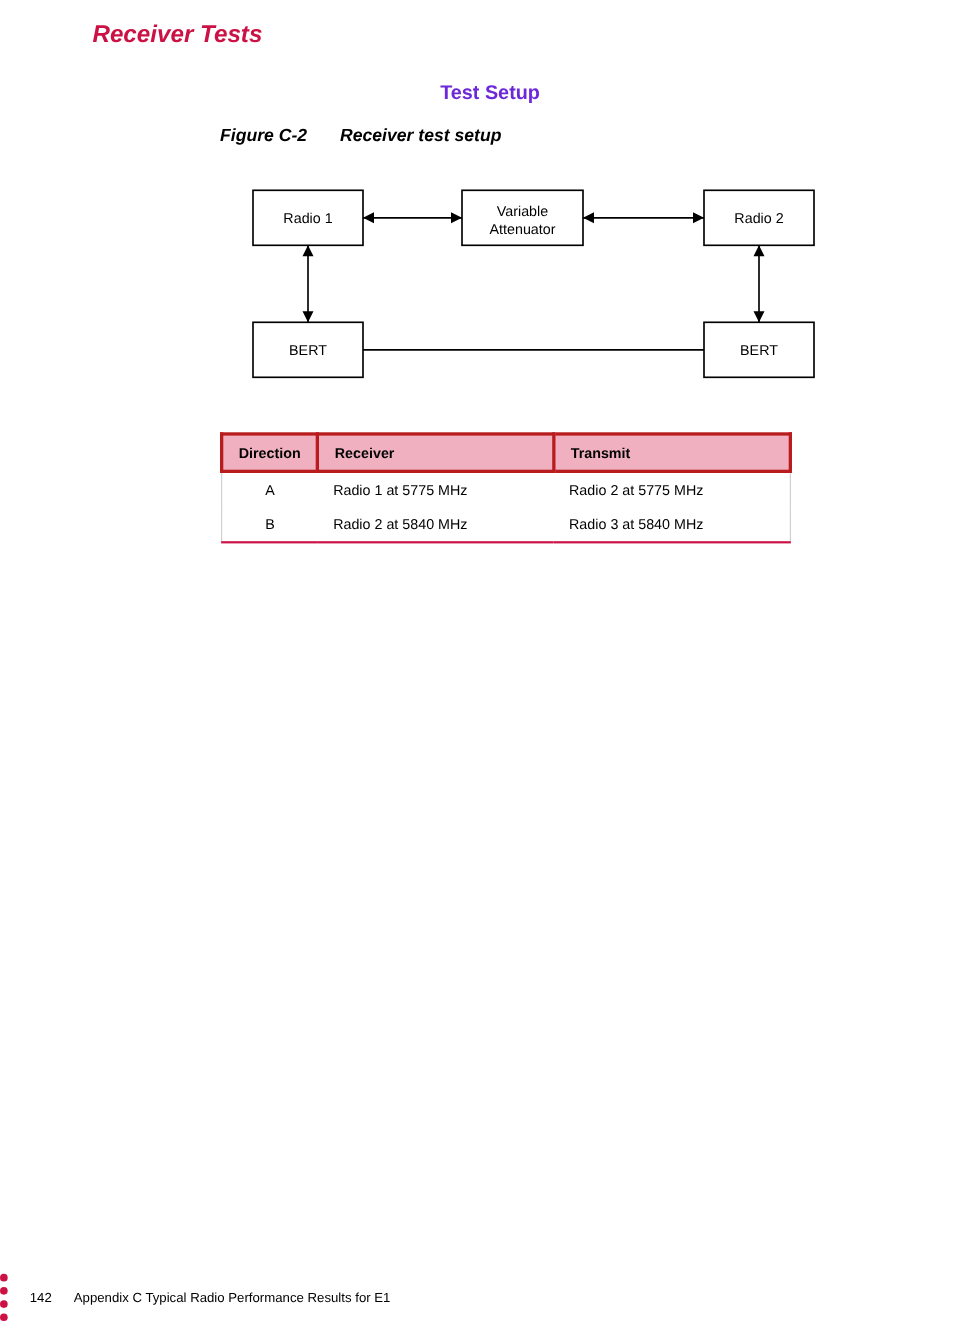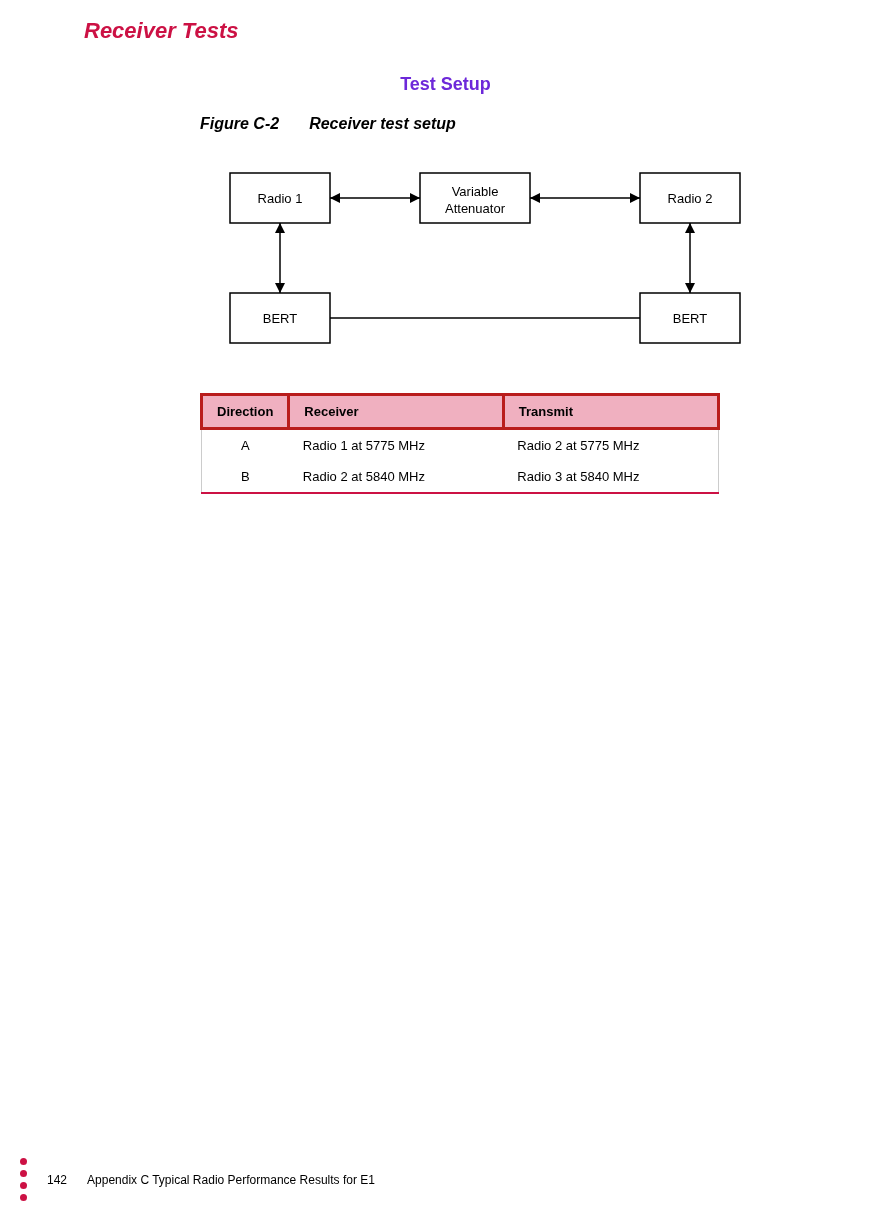--- a/index.html
+++ b/index.html
@@ -120,21 +120,20 @@
     }
 
     
     .footer {
       position: absolute;
       bottom: 20px;
       left: 0;
       right: 0;
       display: flex;
       align-items: center;
-      padding-left: 20px;
     }
 
     .footer-dots {
       display: flex;
       flex-direction: column;
       gap: 5px;
       margin-right: 20px;
     }
 
     .footer-dot {

